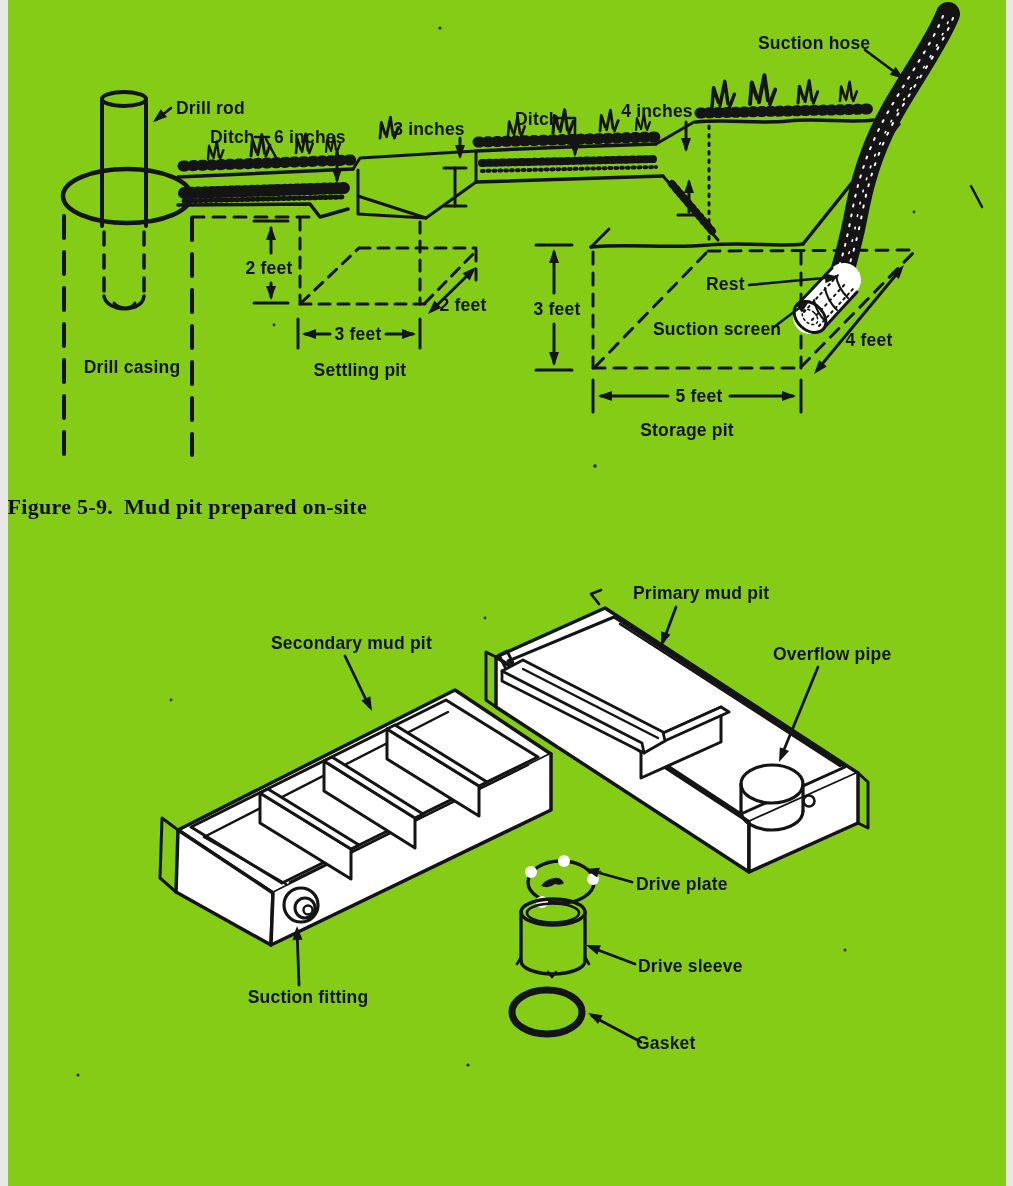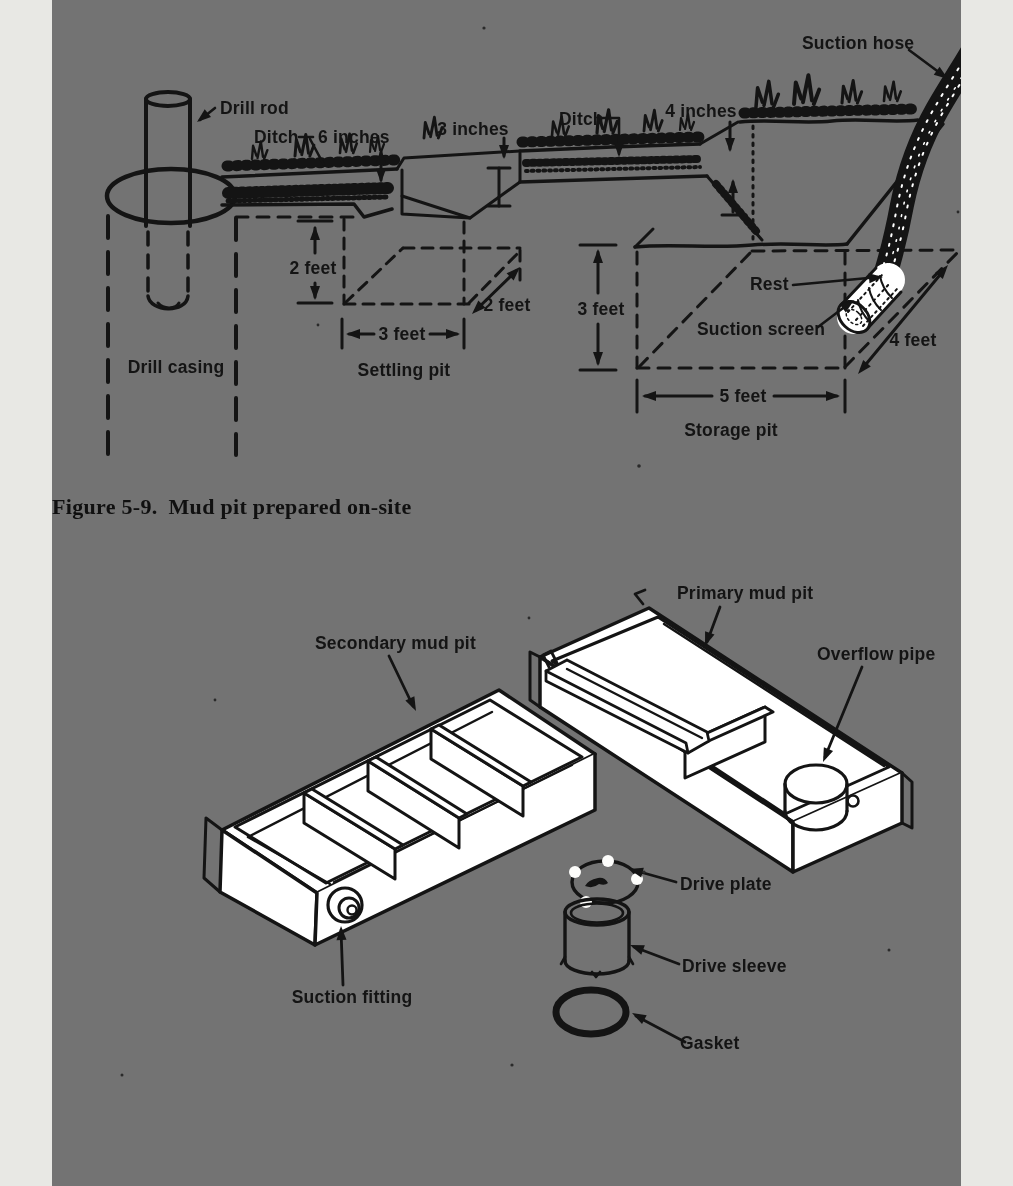--- a/index.html
+++ b/index.html
@@ -1,18 +1,18 @@
 <!DOCTYPE html>
 <html><head>
 <meta charset="utf-8">
 <style>
   html,body{margin:0;padding:0;background:#e8e8e4;}
   .page{
-    position:relative;width:909px;height:1186px;margin:0 auto;
-    background:#737373;overflow:hidden;
+    position:relative;width:998px;height:1186px;margin:0 auto;
+    background:#84cc16;overflow:hidden;
     font-family:"Liberation Sans",sans-serif;color:#141414;
   }
   .fig-svg{position:absolute;left:0;}
   #fig1{top:0;}
   #fig2{top:560px;}
   svg text{
     font-family:"Liberation Sans",sans-serif;
     font-weight:700;font-size:17.5px;fill:#141414;
     letter-spacing:0.2px;
   }

